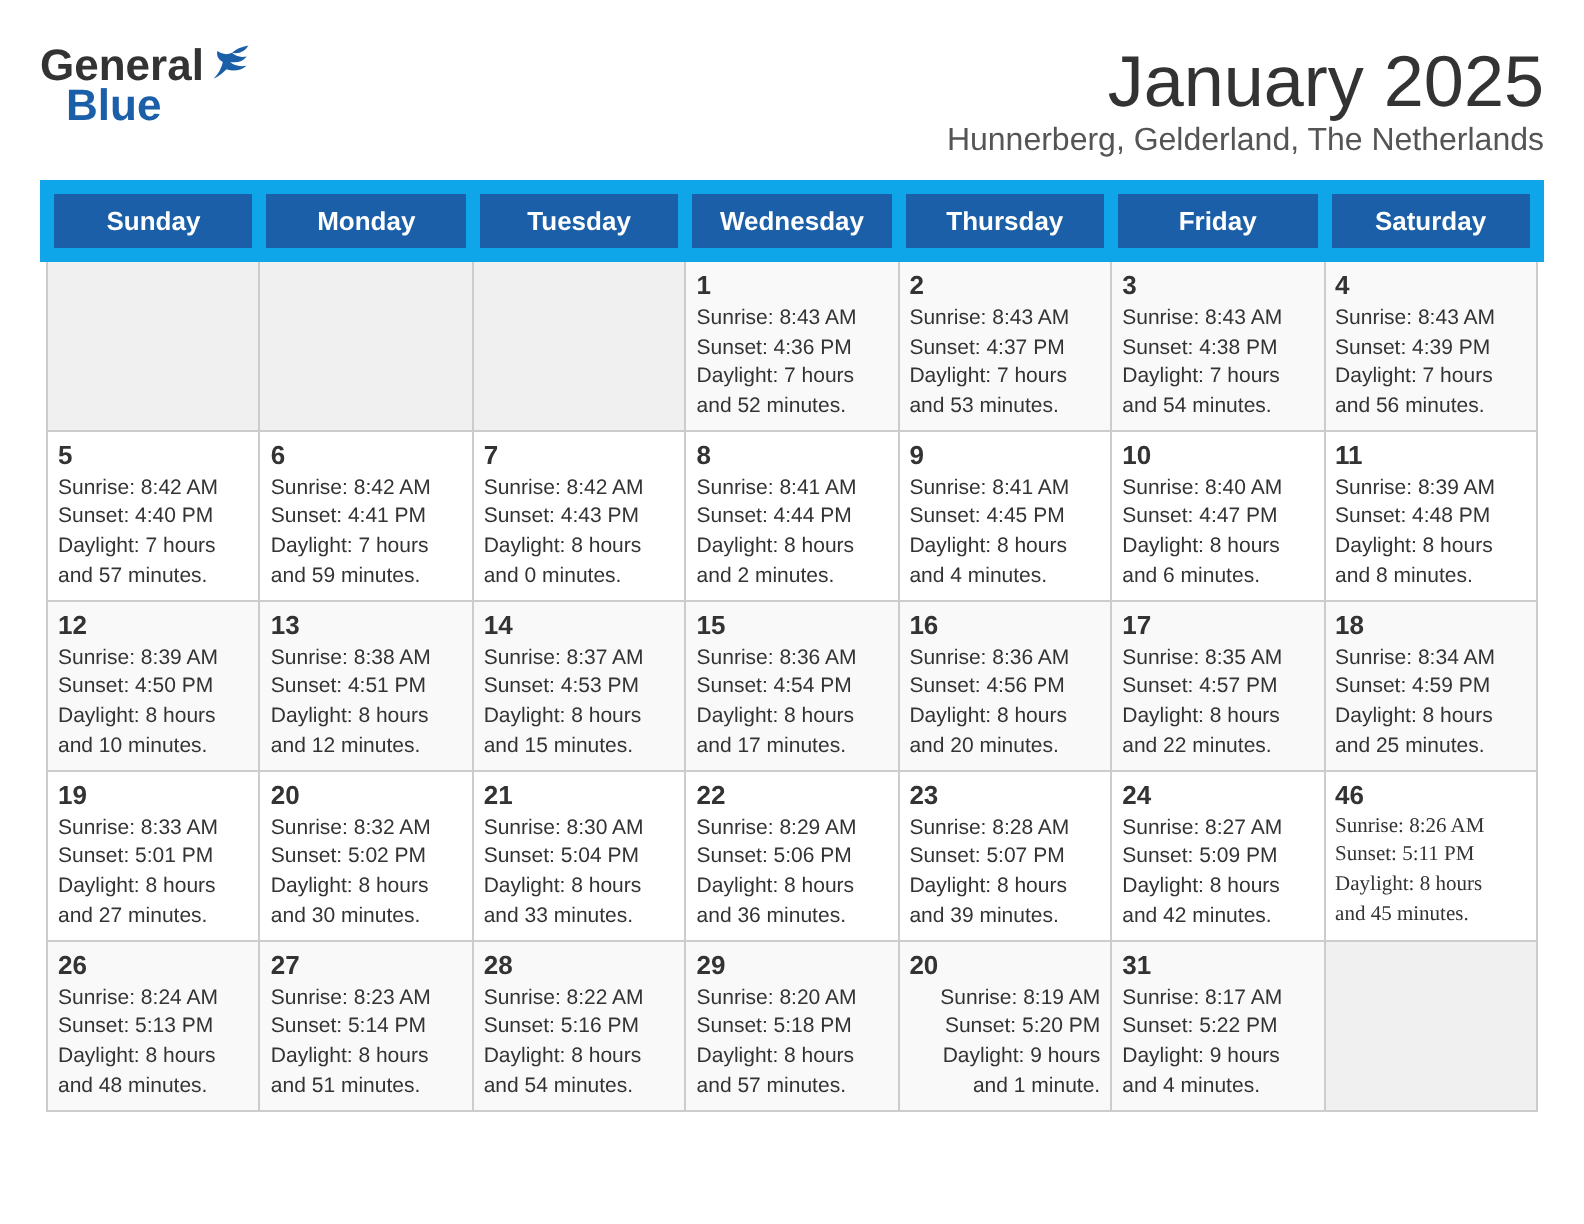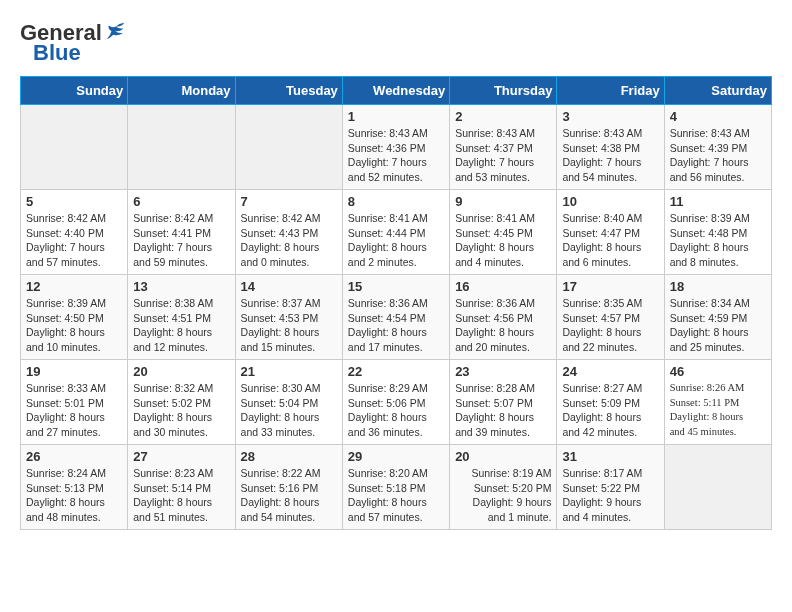--- a/index.html
+++ b/index.html
@@ -22,22 +22,22 @@
     table {
       width: 100%;
       border-collapse: collapse;
       table-layout: fixed;
     }
     thead tr th {
       background: #1a5fa8;
       color: #fff;
       padding: 6px 4px;
       font-size: 13px;
-      text-align: right;
-      border: 1px solid #0ea5e9;
+      text-align: center;
+      border: 7px solid #0ea5e9;
     }
     tbody tr td {
       border: 1px solid #ccc;
       vertical-align: top;
       padding: 4px 5px;
       font-size: 11px;
       color: #333;
       height: 85px;
       background: #fff;
     }
@@ -73,20 +73,24 @@
     <div style="display:flex;flex-direction:column;align-items:flex-start;">
       <div style="display:flex;align-items:center;gap:2px;">
         <span style="font-size:22px;font-weight:bold;color:#333;">General</span>
         <svg width="22" height="22" viewBox="0 0 24 24" style="margin-left:1px;margin-top:-4px;">
           <path d="M21 3 Q18 8 12 7 Q15 10 20 9 Q17 13 11 12 Q14 15 20 14 Q15 18 9 16 Q5 20 2 21 Q6 17 7 12 Q3 10 4 6 Q8 9 12 7 Q15 4 21 3Z" fill="#1a5fa8"></path>
         </svg>
       </div>
       <span style="font-size:22px;font-weight:bold;color:#1a5fa8;margin-top:-6px;margin-left:13px;">Blue</span>
     </div>
   </div>
+  <div class="title-block">
+    <div style="font-size:36px;color:#333;font-weight:normal;">January 2025</div>
+    <div style="font-size:16px;color:#555;">Hunnerberg, Gelderland, The Netherlands</div>
+  </div>
 </div>
 
 <table>
   <thead>
     <tr>
     <th>Sunday</th>
         <th>Monday</th>
         <th>Tuesday</th>
         <th>Wednesday</th>
         <th>Thursday</th>

